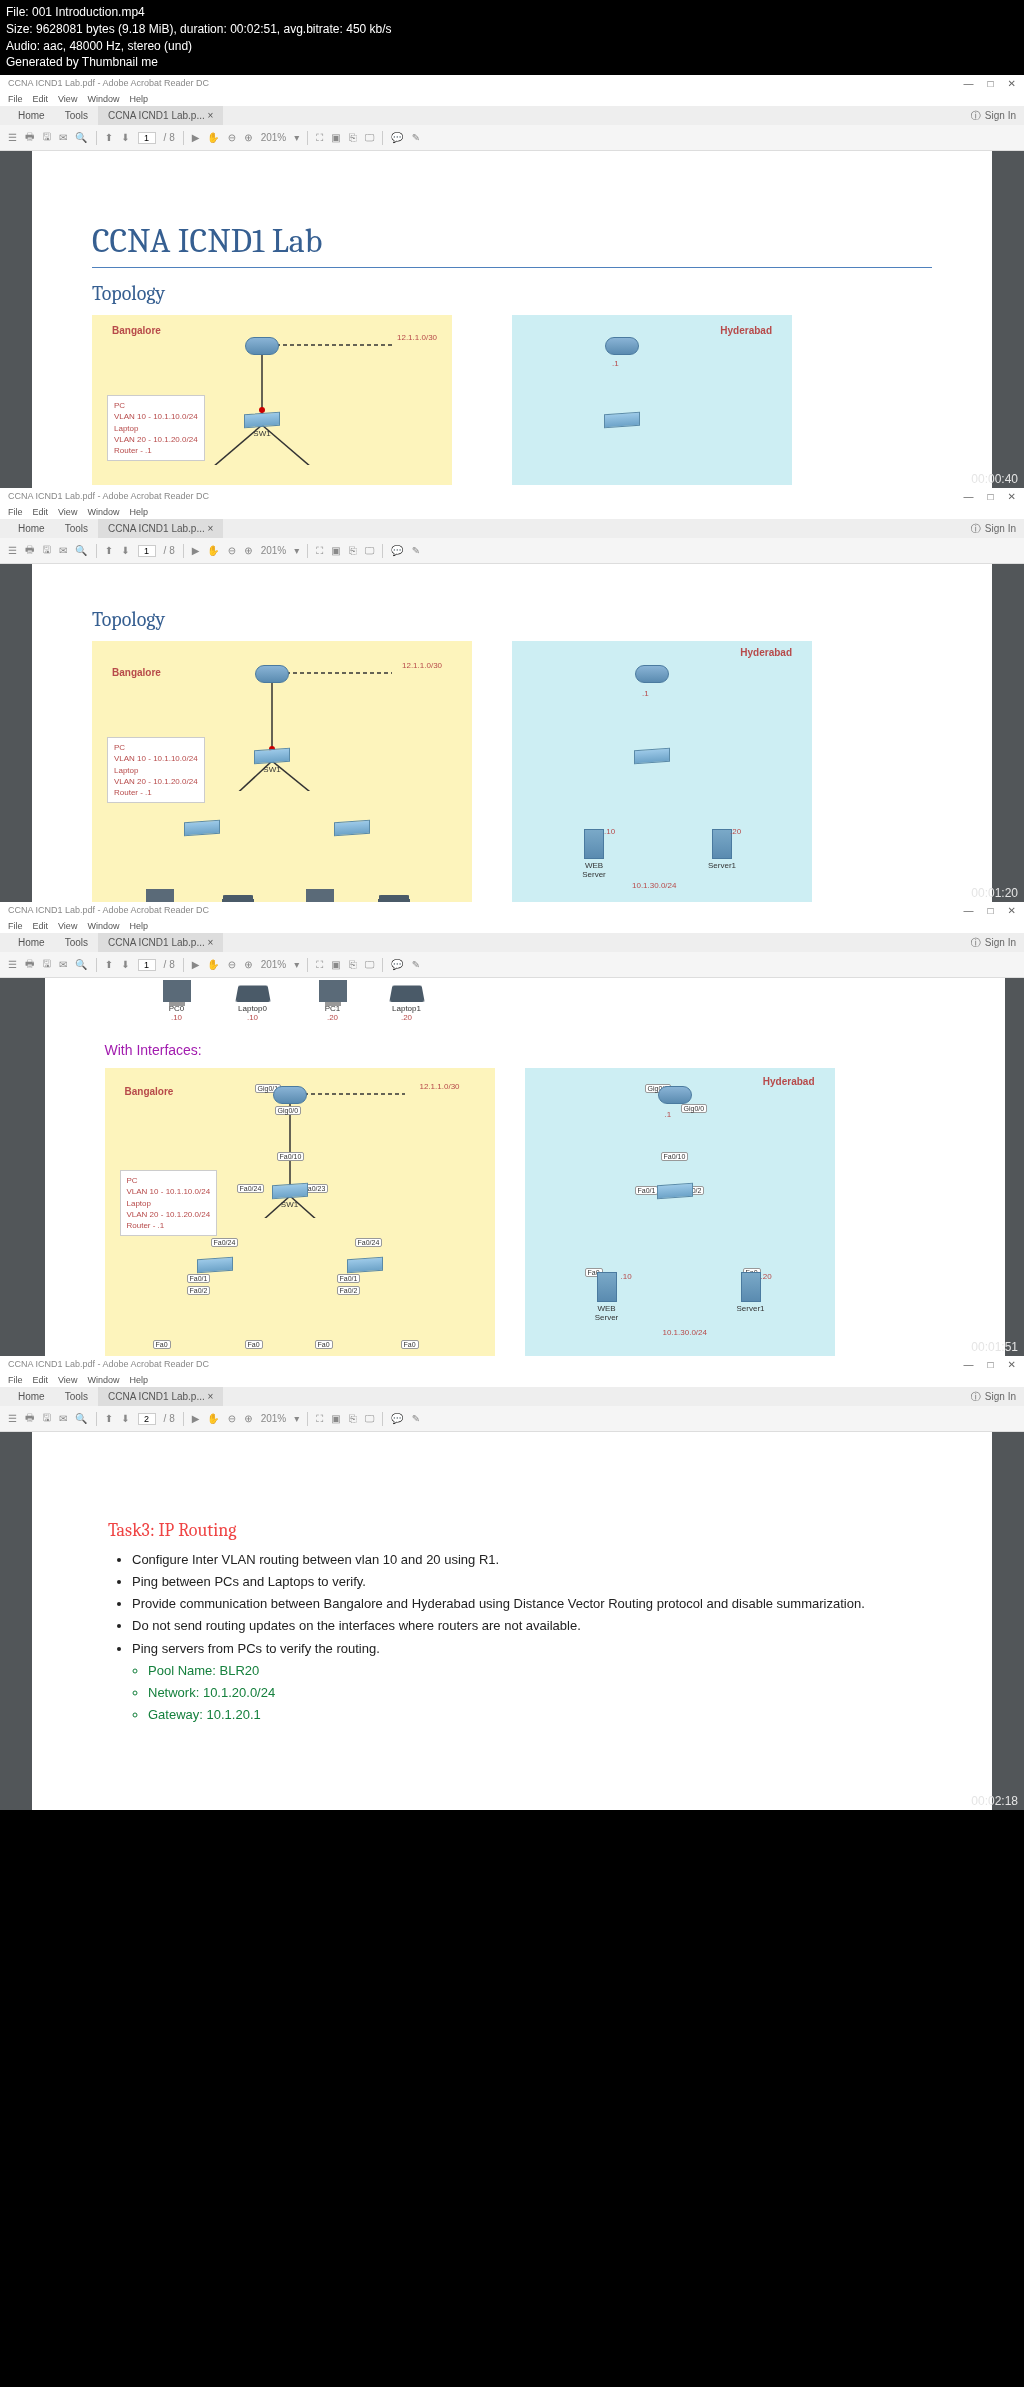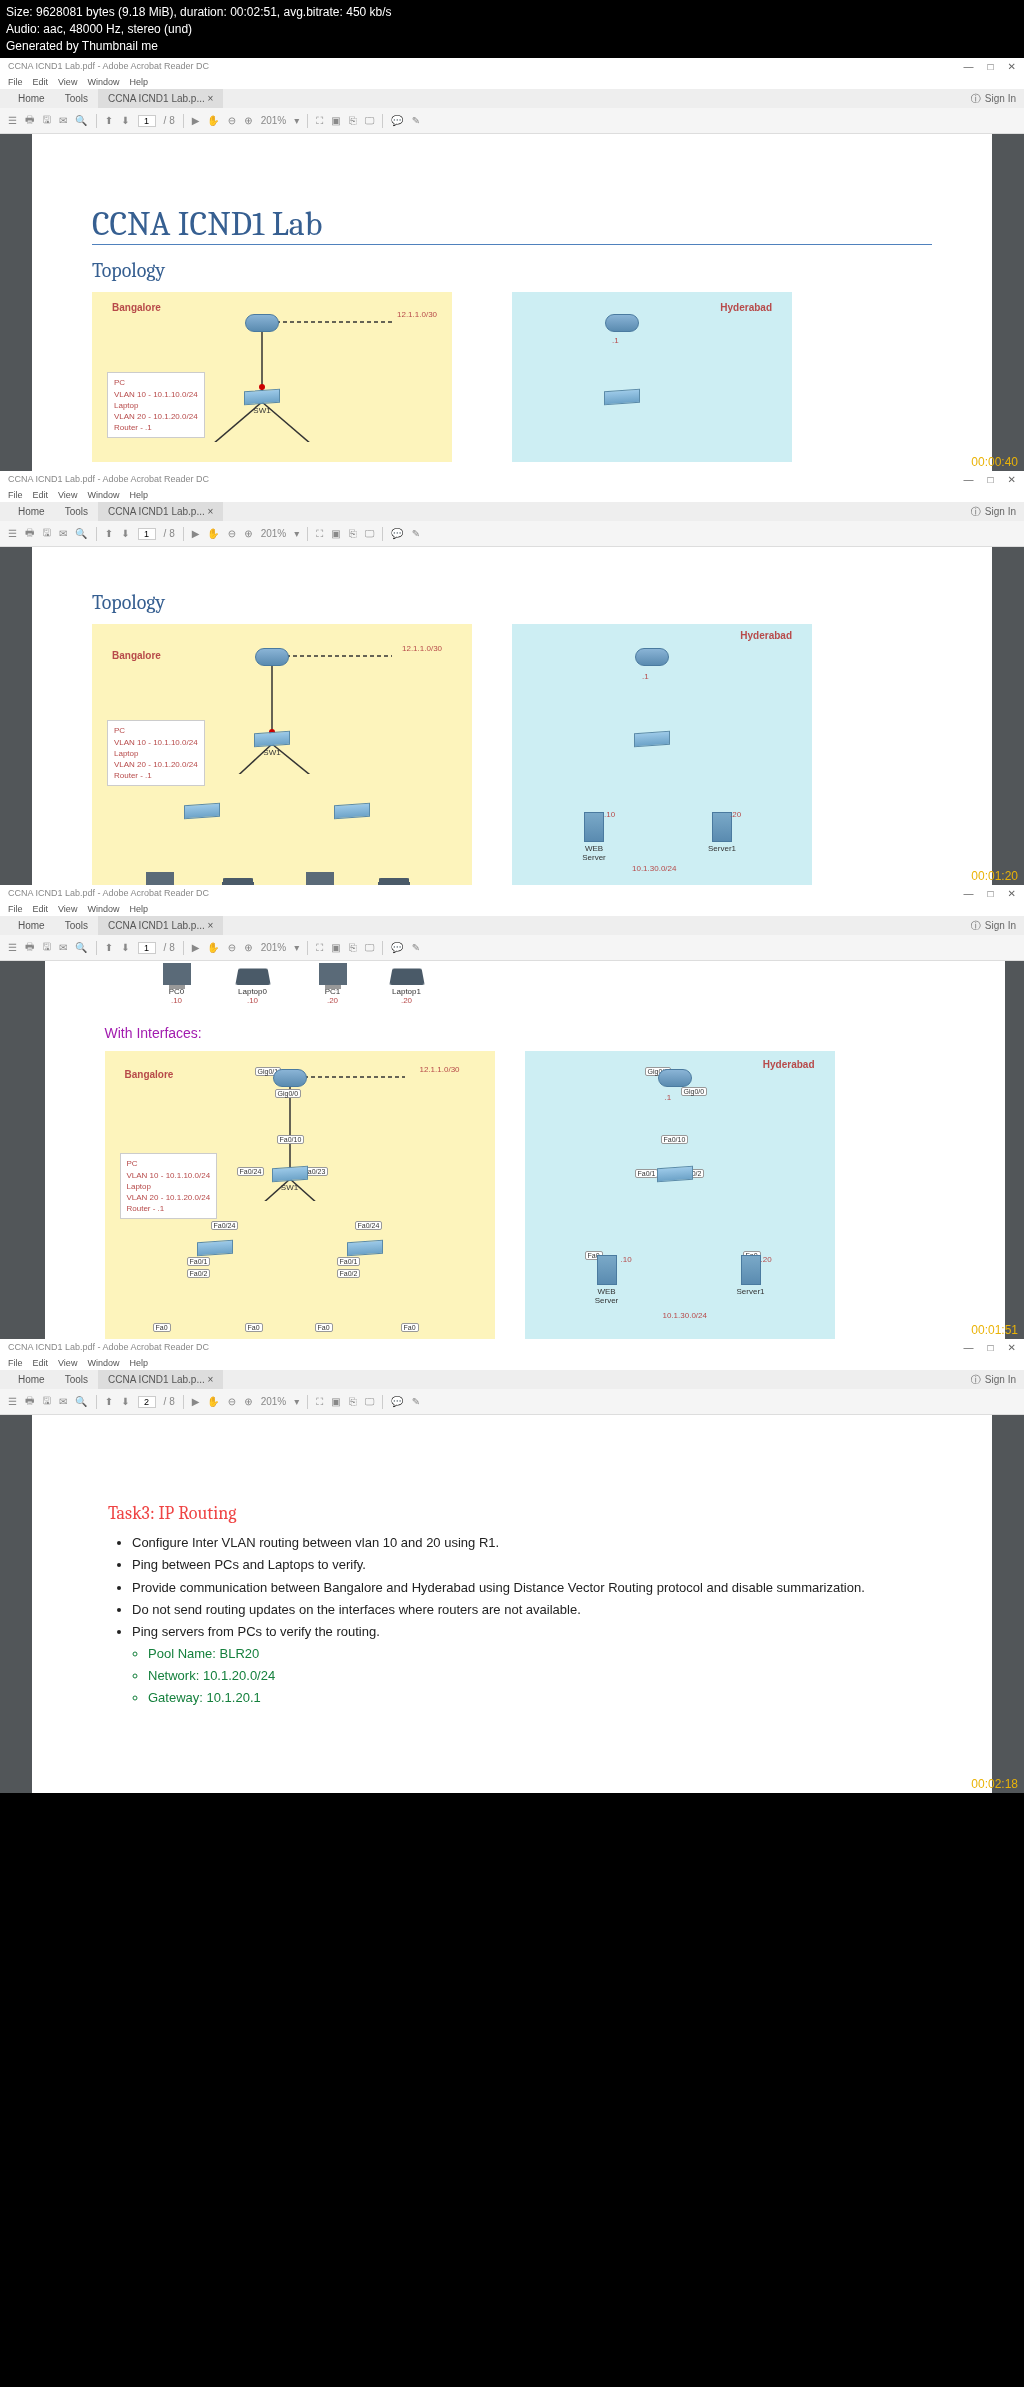--- a/index.html
+++ b/index.html
@@ -15,21 +15,21 @@
 .tab-bar .tab { padding: 4px 10px; background: #eee; color: #555; }
 .tab-bar .tab.active { background: #ddd; }
 .tab-bar .signin { font-size: 10px; color: #666; display: flex; align-items: center; gap: 4px; }
 .toolbar { background: #f5f5f5; border-bottom: 1px solid #ddd; padding: 4px 8px; font-size: 10px; color: #888; display: flex; align-items: center; gap: 8px; }
 .toolbar .sep { width: 1px; height: 14px; background: #ccc; }
 .toolbar input.pagenum { width: 18px; text-align: center; font-size: 9px; border: 1px solid #ccc; }
 
 .pdf-viewport { background: #525659; padding: 0; display: flex; justify-content: center; overflow: hidden; position: relative; }
 .pdf-page { background: #fff; width: 960px; padding: 30px 60px; position: relative; }
 
-.doc-title { font-size: 34px; color: #365f91; font-family: 'Cambria', serif; margin-bottom: 6px; border-bottom: 1px solid #4f81bd; }
+.doc-title { font-size: 34px; color: #365f91; font-family: 'Cambria', serif; margin-bottom: 6px; border-bottom: 1px solid #4f81bd; padding-bottom: 6px; }
 .section-title { font-size: 20px; color: #365f91; font-family: 'Cambria', serif; margin: 14px 0 10px; }
 .section-title-sm { font-size: 14px; color: #a21caf; margin: 14px 0 10px; }
 
 .topology { position: relative; height: 320px; }
 .region { position: absolute; top: 0; bottom: 0; }
 .region.yellow { left: 0; width: 400px; background: #fdf4bc; }
 .region.blue { right: 0; width: 300px; background: #cdeef3; }
 .region-label { position: absolute; top: 10px; font-size: 10px; color: #b74a4a; font-weight: bold; }
 
 .infobox { position: absolute; background: #fff; border: 1px solid #ccc; padding: 4px 6px; font-size: 8px; color: #b74a4a; line-height: 1.4; }
@@ -40,32 +40,33 @@
 .pc-icon { width: 28px; height: 22px; background: #5a6a78; margin: 0 auto; position: relative; }
 .pc-icon::after { content:''; position:absolute; bottom:-4px; left:6px; width:16px; height:4px; background:#999; }
 .laptop-icon { width: 32px; height: 18px; background: #4a5a68; margin: 0 auto; border-radius: 2px; transform: perspective(40px) rotateX(25deg); }
 .server-icon { width: 20px; height: 30px; background: linear-gradient(#7aa9c8, #5a8bb0); margin: 0 auto; border: 1px solid #4a7a9f; }
 .dev-label { font-size: 8px; color: #333; margin-top: 2px; }
 .sub-label { font-size: 8px; color: #b74a4a; }
 
 .link-label { position: absolute; font-size: 8px; color: #b74a4a; }
 .lines { position: absolute; inset: 0; pointer-events: none; }
 
-.timestamp { position: absolute; right: 6px; bottom: 2px; color: #eab308; font-size: 12px; font-family: Arial; }
+.timestamp { position: absolute; right: 6px; bottom: 2px; color: #e5e5e5; font-size: 12px; font-family: Arial; }
 
 .task-title { color: #ef4444; font-size: 18px; font-family: 'Cambria', serif; margin: 18px 16px 8px; }
 .task-list { list-style: disc; margin-left: 40px; font-size: 13px; color: #222; line-height: 1.7; }
 .sub-list { list-style: circle; margin-left: 56px; font-size: 13px; color: #15803d; line-height: 1.7; }
 
 .iflabel { position: absolute; font-size: 7px; background: #fff; border: 1px solid #999; padding: 0 2px; color: #333; border-radius: 2px; }
 </style>
 </head>
 <body>
 
 <div class="black-header">
+  <div>File: 001 Introduction.mp4</div>
   <div>Size: 9628081 bytes (9.18 MiB), duration: 00:02:51, avg.bitrate: 450 kb/s</div>
   <div>Audio: aac, 48000 Hz, stereo (und)</div>
   <div>Generated by Thumbnail me</div>
 </div>
 
 <div class="acrobat-window">
   <div class="title-bar">
     <span>CCNA ICND1 Lab.pdf - Adobe Acrobat Reader DC</span>
     <span class="wincontrols">
       <span>—</span>

